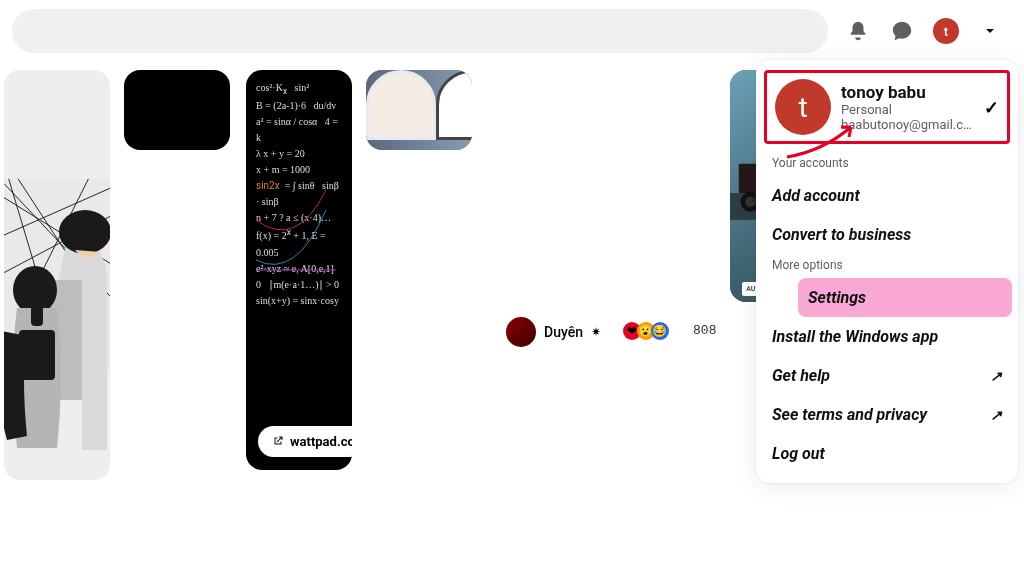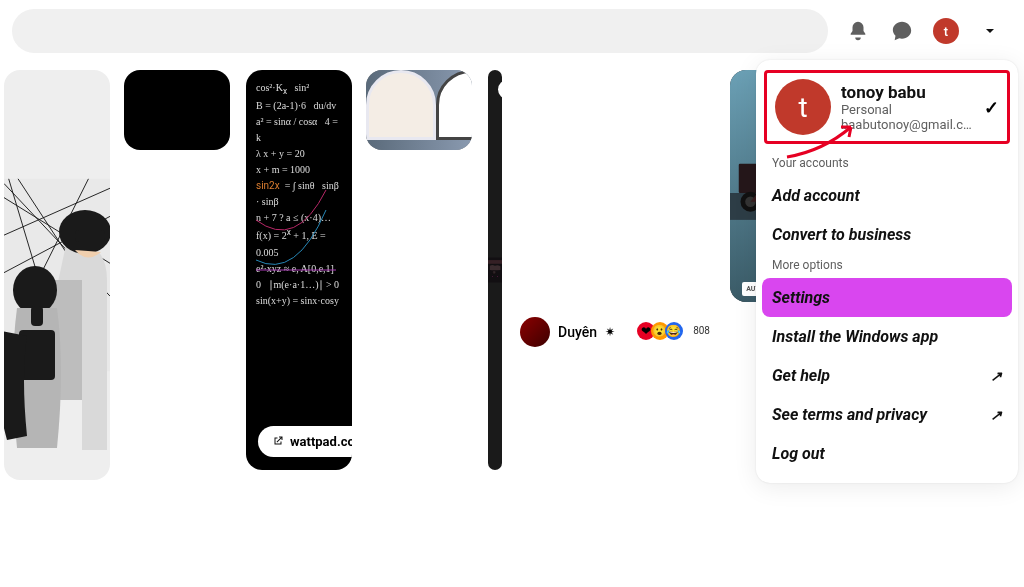--- a/index.html
+++ b/index.html
@@ -42,35 +42,35 @@
 .glow { position:absolute; width:12px; height:12px; border-radius:50%; background:radial-gradient(circle,#ff3cc0 0%,transparent 70%); }
 
 
 .pin-meta { display:flex; align-items:center; gap:8px; margin-top:6px; padding:2px 4px; }
 .uploader-av { width:30px; height:30px; border-radius:50%; background:linear-gradient(135deg,#8b0000,#3d0000); }
 .uploader-name { font-size:14px; font-weight:500; }
 .reactions { display:flex; align-items:center; gap:6px; margin-top:4px; padding:0 4px; }
 .react-stack { display:flex; }
 .react { width:18px; height:18px; border-radius:50%; font-size:12px; display:flex; align-items:center; justify-content:center; margin-left:-4px; }
 .react:first-child { margin-left:0; }
-.react-count { font-size:10px; color:#333; margin-left:4px; }
+.react-count { font-size:13px; color:#333; margin-left:18px;font-family:Liberation Mono, monospace; }
 
 
 .menu { position:absolute; top:60px; right:6px; width:262px; background:#fff; border-radius:14px; box-shadow:0 4px 24px rgba(0,0,0,0.08),0 0 2px rgba(0,0,0,0.1); padding:10px 6px; max-height:520px; overflow-y:auto; }
 .menu-label { font-size:12px; color:#5f5f5f; padding:4px 10px 6px; }
 .account-box { border:3px solid #e60023; border-radius:4px; padding:6px 8px; display:flex; align-items:center; gap:10px; margin:0 2px 8px; position:relative; }
 .account-av { width:56px; height:56px; border-radius:50%; background:#c0392b; color:#fff; display:flex; align-items:center; justify-content:center; font-size:28px; }
 .account-info { flex:1; min-width:0; }
 .account-name { font-size:17px; font-weight:700; color:#111; }
 .account-type { font-size:13px; color:#5f5f5f; }
 .account-email { font-size:13px; color:#5f5f5f; white-space:nowrap; overflow:hidden; text-overflow:ellipsis; }
 .account-check { font-size:18px; font-weight:700; }
 .arrow-annot { position:absolute; width:80px; height:40px; pointer-events:none; }
 .menu-item { font-size:16px; font-weight:700; color:#111; padding:10px 10px; border-radius:8px; cursor:pointer; display:flex; justify-content:space-between; align-items:center;font-style:italic; }
-.menu-item.hi { background:#d946ef; }
+.menu-item.hi { background:#f9a8d4;margin-left:36px; }
 .menu-item .ext { font-size:14px; font-weight:700; }
 
 
 .pin4a-inner { position:absolute; inset:0; background:linear-gradient(to bottom,#6ba0b5 0%,#3a5a66 100%); overflow:hidden; }
 .brand-badge { position:absolute; bottom:6px; right:6px; background:#fff; font-size:7px; padding:3px 4px; border-radius:2px; color:#555; font-weight:bold; }
 
 
 .pin4b .big { position:absolute; bottom:-20px; left:20px; font-size:58px; font-weight:900; color:#da2a35; letter-spacing:-3px; }
 .pin4b .big2 { position:absolute; bottom:-16px; right:20px; font-size:43px; font-weight:900; color:#1e1e2f; }
 

